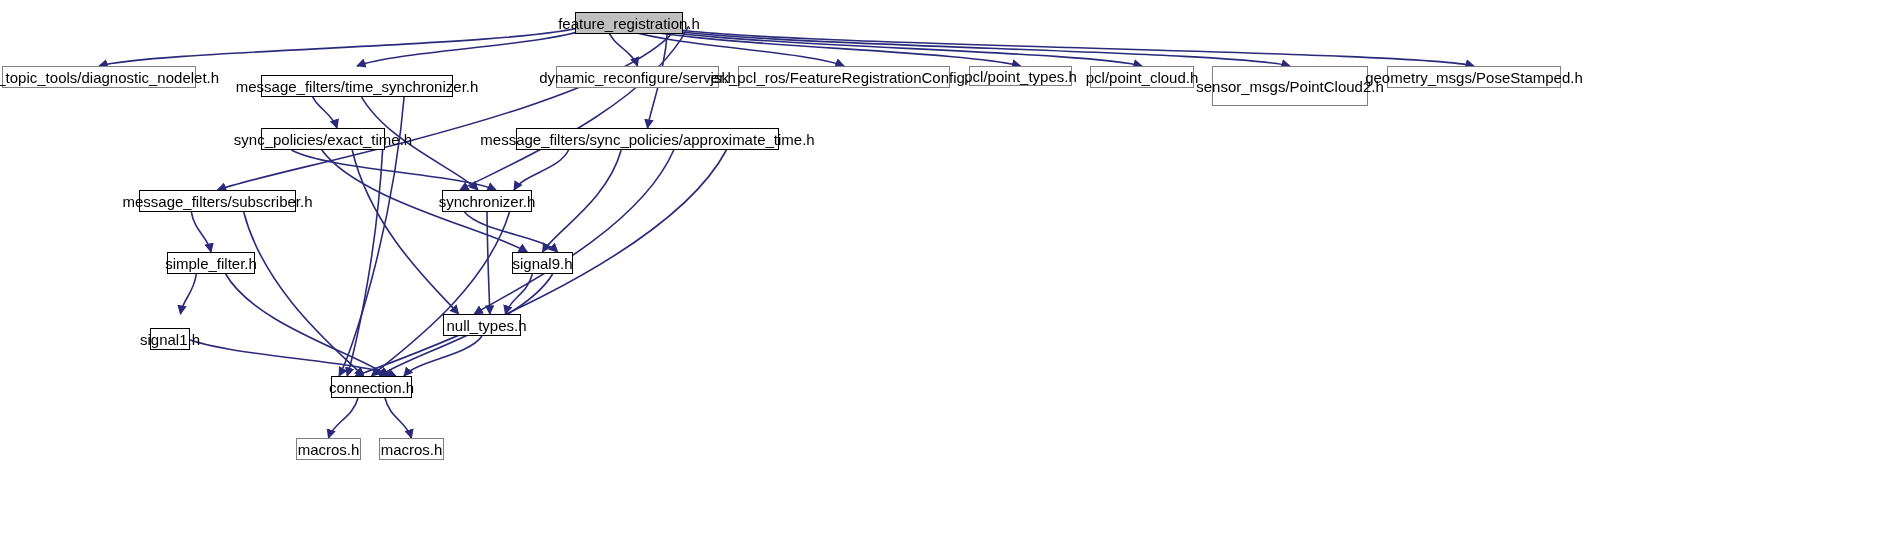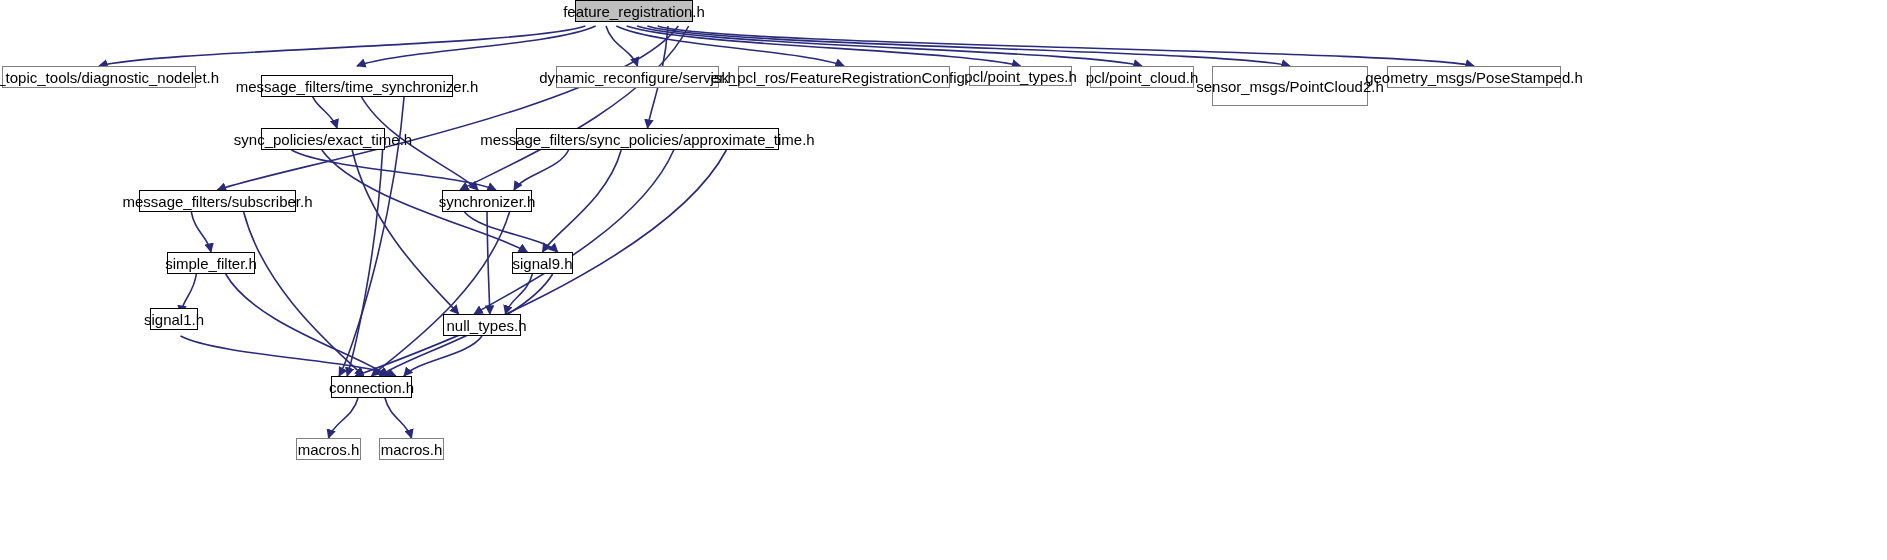--- a/index.html
+++ b/index.html
@@ -94,21 +94,21 @@
         <path d="M 552.6666666666666 274 C 521.5146666666667 325, 410.752 354, 379.6 376" marker-end="url(#arrow)"></path>
         <path d="M 196.33333333333334 274 C 193.48333333333335 294, 183.35 298, 180.5 314" marker-end="url(#arrow)"></path>
         <path d="M 225.66666666666666 274 C 254.83266666666665 325, 358.534 354, 387.7 376" marker-end="url(#arrow)"></path>
         <path d="M 180.5 336 C 219.254 356, 357.046 360, 395.8 376" marker-end="url(#arrow)"></path>
         <path d="M 482 336 C 467.942 356, 417.95799999999997 360, 403.9 376" marker-end="url(#arrow)"></path>
         <path d="M 358 398 C 352.69 418, 333.81 422, 328.5 438" marker-end="url(#arrow)"></path>
         <path d="M 385 398 C 389.77 418, 406.73 422, 411.5 438" marker-end="url(#arrow)"></path>
       </g>
   </svg>
   <div id="nodes-layer">
-      <div class="gnode root" style="left: 575px; top: 0; width: 118px; height: 22px;">
+      <div class="gnode root" style="left: 575px; top: 12px; width: 108px; height: 22px;">
         <span class="gnode-label">feature_registration.h</span>
       </div>
       <div class="gnode grayborder" style="left: 2px; top: 66px; width: 194px; height: 22px;">
         <span class="gnode-label">jsk_topic_tools/diagnostic_nodelet.h</span>
       </div>
       <div class="gnode" style="left: 261px; top: 66px; width: 192px; height: 22px; margin-top: 9px;">
         <span class="gnode-label">message_filters/time_synchronizer.h</span>
       </div>
       <div class="gnode grayborder" style="left: 556px; top: 66px; width: 163px; height: 22px;">
         <span class="gnode-label">dynamic_reconfigure/server.h</span>
@@ -139,21 +139,21 @@
       </div>
       <div class="gnode" style="left: 442px; top: 190px; width: 90px; height: 22px; text-align: right;">
         <span class="gnode-label">synchronizer.h</span>
       </div>
       <div class="gnode" style="left: 512px; top: 252px; width: 61px; height: 22px;">
         <span class="gnode-label">signal9.h</span>
       </div>
       <div class="gnode" style="left: 167px; top: 252px; width: 88px; height: 22px;">
         <span class="gnode-label">simple_filter.h</span>
       </div>
-      <div class="gnode" style="left: 150px; top: 308px; width: 48px; height: 22px;">
+      <div class="gnode" style="left: 150px; top: 328px; width: 40px; height: 22px;">
         <span class="gnode-label">signal1.h</span>
       </div>
       <div class="gnode" style="left: 443px; top: 314px; width: 78px; height: 22px; padding-left: 9px;">
         <span class="gnode-label">null_types.h</span>
       </div>
       <div class="gnode" style="left: 331px; top: 376px; width: 81px; height: 22px;">
         <span class="gnode-label">connection.h</span>
       </div>
       <div class="gnode grayborder" style="left: 296px; top: 438px; width: 65px; height: 22px;">
         <span class="gnode-label">macros.h</span>

